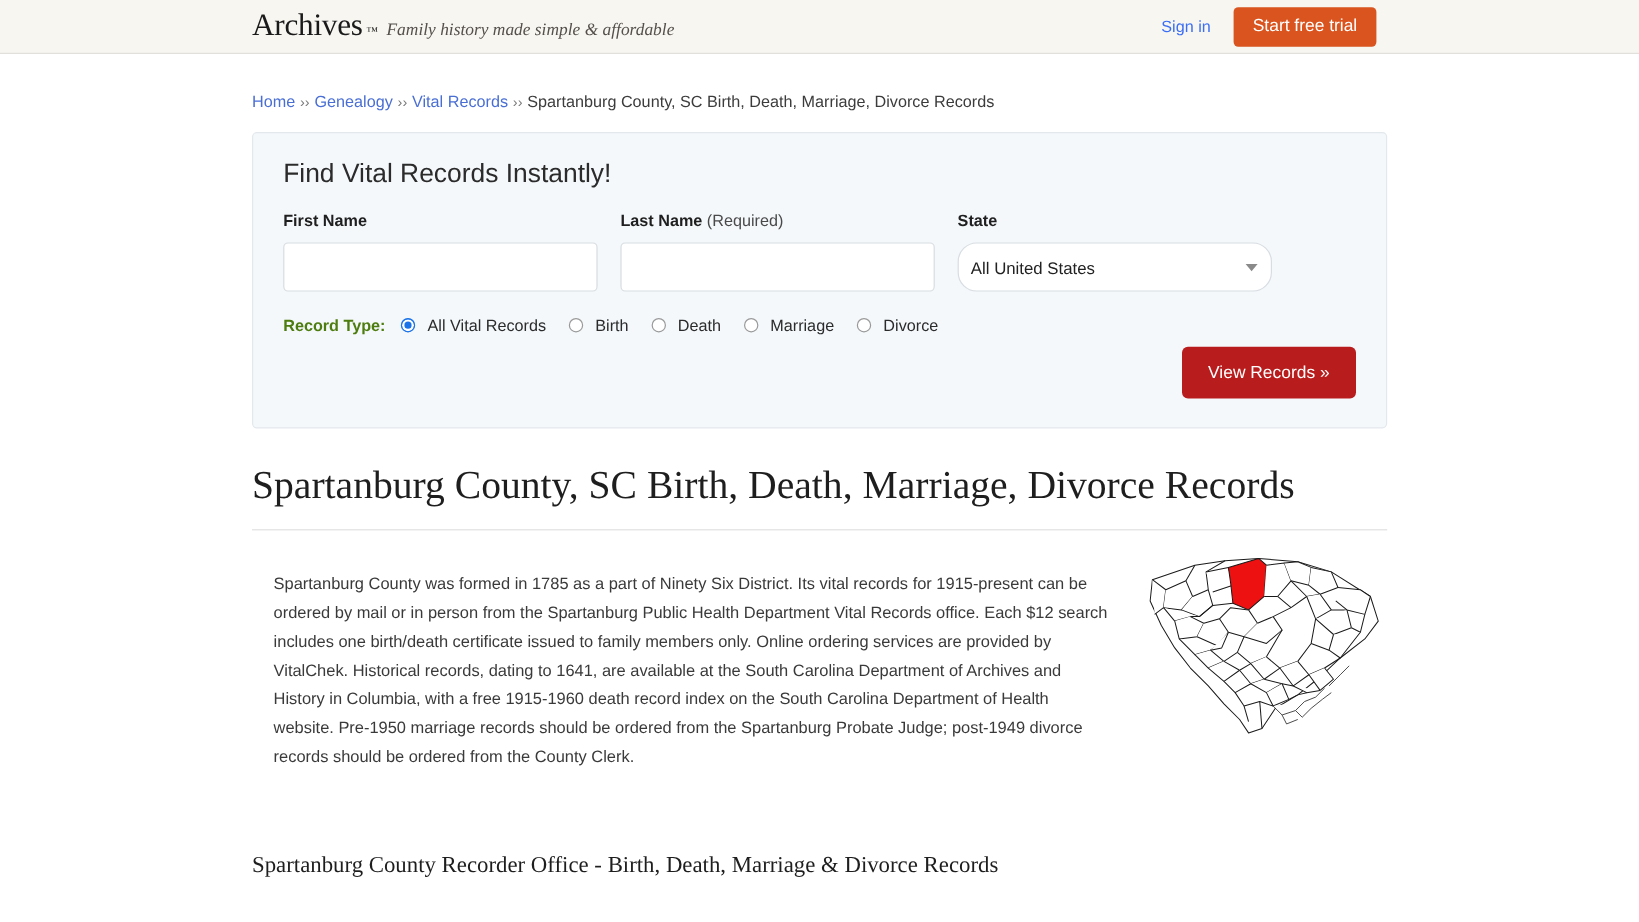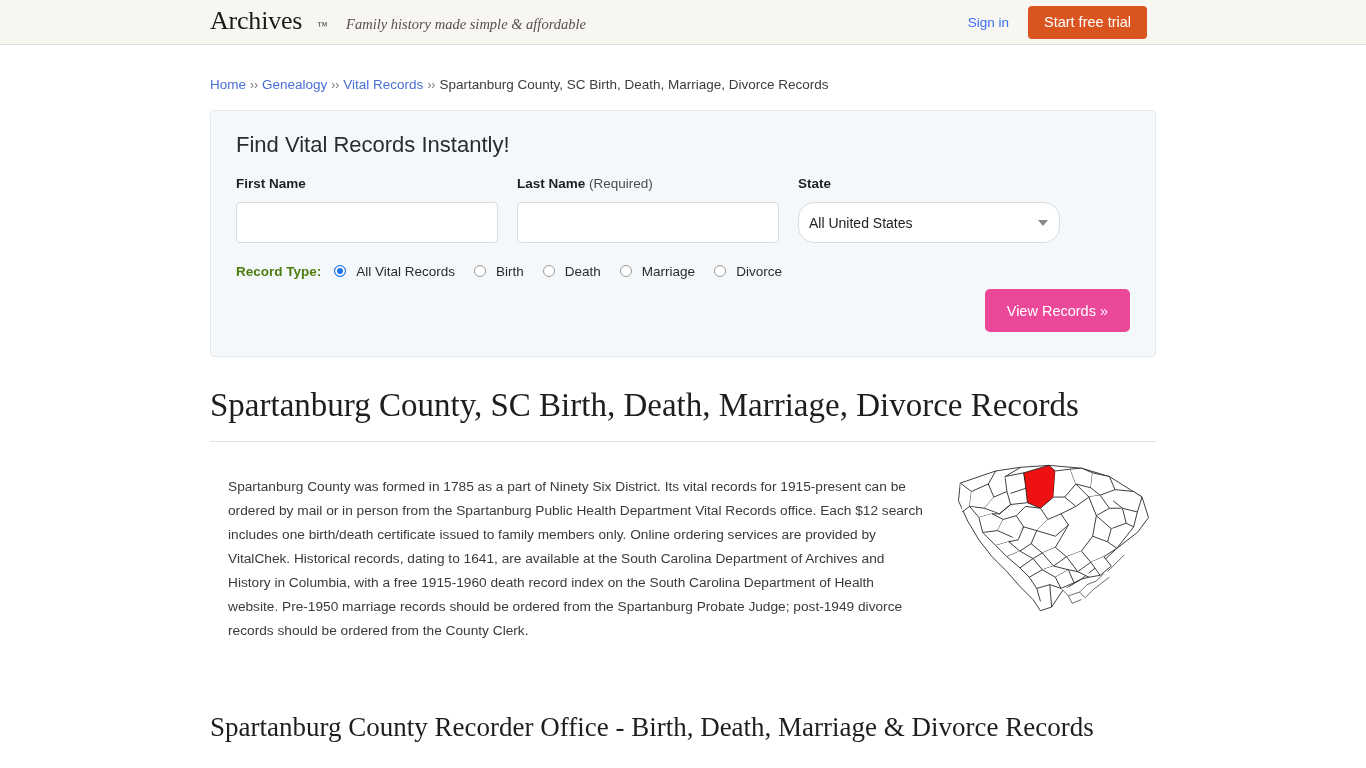--- a/index.html
+++ b/index.html
@@ -19,21 +19,21 @@
     background: #f7f6f1;
     border-bottom: 1px solid #e2e0da;
     display: flex;
     align-items: center;
     padding: 0 220px 0 236px;
     position: relative;
   }
   .brand {
     display: flex;
     align-items: baseline;
-    gap: 19px;
+    gap: 7px;
     position: absolute;
     left: 210px;
     top: 8px;
   }
   .brand-name {
     font-family: "Liberation Serif", serif;
     font-size: 26px;
     color: #1a1a1a;
     letter-spacing: -0.2px;
     line-height: 1;
@@ -214,21 +214,21 @@
   }
   .radio-label { color: #2b2b2b; line-height: 1; }
 
   
   .submit-row {
     position: absolute;
     right: 25px;
     bottom: 24px;
   }
   .view-records-btn {
-    background: #ec4899;
+    background: #b91c1c;
     color: #ffffff;
     border: none;
     border-radius: 5px;
     font-size: 14.5px;
     font-family: "Liberation Sans", sans-serif;
     padding: 0 22px;
     height: 43px;
     cursor: pointer;
   }
 
@@ -261,21 +261,21 @@
   .map-wrap {
     margin-left: 10px;
     width: 205px;
     padding-top: 2px;
   }
   .map-svg { display: block; }
 
   
   .recorder-title {
     font-family: "Liberation Serif", serif;
-    font-size: 27px;
+    font-size: 19px;
     font-weight: normal;
     color: #1e1e1e;
     margin: 50px 0 0 0;
     line-height: 1.2;
   }
   .office-block {
     margin-top: 34px;
     font-size: 13.7px;
     line-height: 23px;
     color: #333333;

